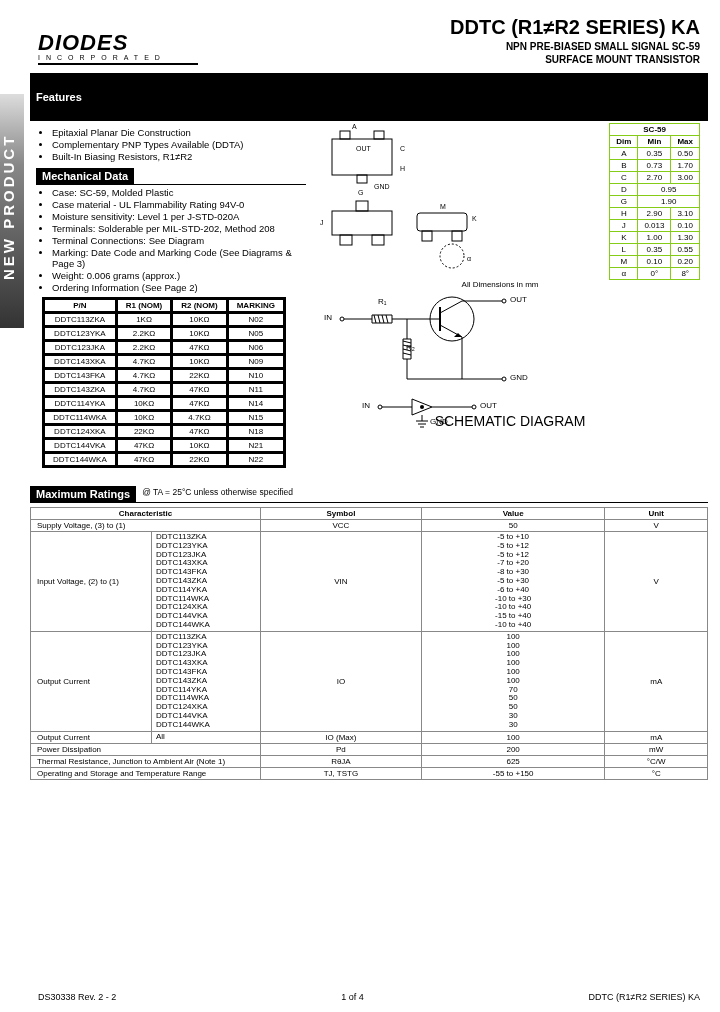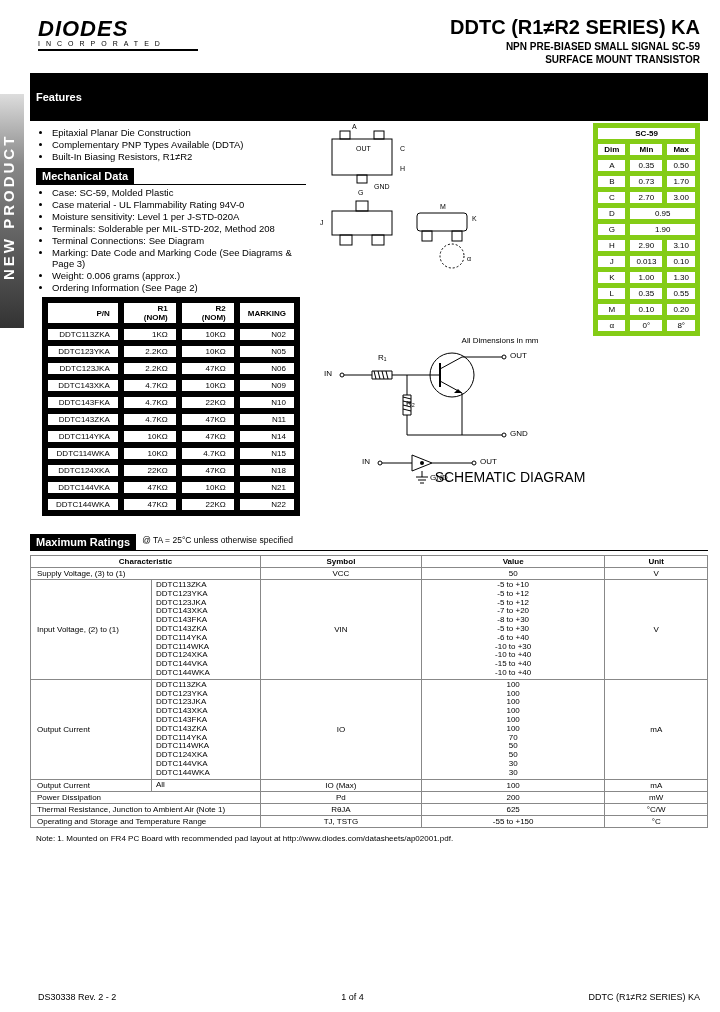--- a/index.html
+++ b/index.html
@@ -1,40 +1,40 @@
 <!DOCTYPE html>
 <html><head>
 <meta charset="utf-8">
 <style>
 body { margin:0; padding:0; font-family:Arial,Helvetica,sans-serif; background:#fff; }
 .page { width:720px; height:1012px; position:relative; background:#fff; }
 .sidebar { position:absolute; left:0; top:94px; width:24px; height:226px; background:linear-gradient(to bottom,#333 0%,#888 70%,#ddd 100%); color:#fff; writing-mode:vertical-rl; transform:rotate(180deg); font-size:15px; font-weight:bold; letter-spacing:3px; text-align:center; padding-top:8px; }
 .content { position:absolute; left:30px; top:0; right:12px; bottom:0; }
-.header { display:flex; justify-content:space-between; align-items:flex-start; padding:16px 8px 4px 8px; }
+.header { display:flex; justify-content:space-between; align-items:flex-end; padding:16px 8px 4px 8px; }
 .logo { font-size:22px; font-weight:bold; font-style:italic; letter-spacing:1px; }
 .logo-block { display:flex; flex-direction:column; }
 .logo-sub { font-size:7px; letter-spacing:6px; margin-top:-2px; }
 .logo-rule { height:2px; background:#000; margin-top:2px; width:160px; }
 .title-block { text-align:right; }
 .title-main { font-size:20px; font-weight:bold; }
 .title-sub { font-size:10px; font-weight:bold; margin-top:2px; }
 .section-header { background:#000; color:#fff; font-weight:bold; font-size:11px; padding:18px 6px; margin-top:4px; }
 .section-header-short { background:#000; color:#fff; font-weight:bold; font-size:11px; padding:2px 6px; margin-top:4px; display:inline-block; }
 .section-rule { height:1px; background:#000; }
 .features-row { display:flex; }
 .features-text { width:270px; font-size:9.5px; padding:4px 6px; }
 .features-text ul { margin:2px 0; padding-left:16px; }
 .features-text li { margin:1px 0; }
 .diagram-col { flex:1; }
 .dim-table { font-size:8px; border-collapse:collapse; float:right; margin:2px 8px 0 0; }
-.dim-table th,.dim-table td { border:5px solid #84cc16; padding:1px 6px; text-align:center; }
+.dim-table th,.dim-table td { border:1px solid #84cc16; padding:1px 6px; text-align:center; }
 .dim-table th { font-weight:bold; }
 .dim-caption { font-size:8px; text-align:center; clear:both; padding-right:20px; }
 .pn-table { font-size:8px; border-collapse:collapse; margin:4px 6px; }
-.pn-table th,.pn-table td { border:6px solid #000000; padding:1px 8px; text-align:right; }
+.pn-table th,.pn-table td { border:3px solid #000000; padding:1px 8px; text-align:center; }
 .schematic-label { font-size:14px; text-align:center; margin-top:4px; }
 .max-header-row { display:flex; align-items:center; margin-top:6px; }
 .max-note { font-size:8.5px; margin-left:6px; }
 .max-table { font-size:8px; border-collapse:collapse; width:100%; margin:4px 0; }
 .max-table th,.max-table td { border:1px solid #888; padding:1px 4px; text-align:center; }
 .max-table .lcol { text-align:left; padding-left:6px; width:110px; }
 .max-table .models { text-align:left; padding-left:4px; width:100px; line-height:1.1; }
 .max-table .vals { line-height:1.1; }
 .footnote { font-size:8px; margin-top:6px; padding:0 6px; }
 .footer { display:flex; justify-content:space-between; font-size:9px; padding:4px 8px; position:absolute; bottom:6px; left:30px; right:12px; }
@@ -395,24 +395,20 @@
       </tr>
       <tr>
         <td class="lcol" colspan="2">Operating and Storage and Temperature Range</td>
         <td>TJ, TSTG</td>
         <td>-55 to +150</td>
         <td>°C</td>
       </tr>
     </tbody>
       </table>
 
-    <div class="footnote">
-      <span>Note:</span>
-      <span>1. Mounted on FR4 PC Board with recommended pad layout at http://www.diodes.com/datasheets/ap02001.pdf.</span>
-    </div>
 
   </div>
 
   <div class="footer">
     <span>DS30338 Rev. 2 - 2</span>
     <span>1 of 4</span>
     <span>DDTC (R1≠R2 SERIES) KA</span>
   </div>
 </div>
 

